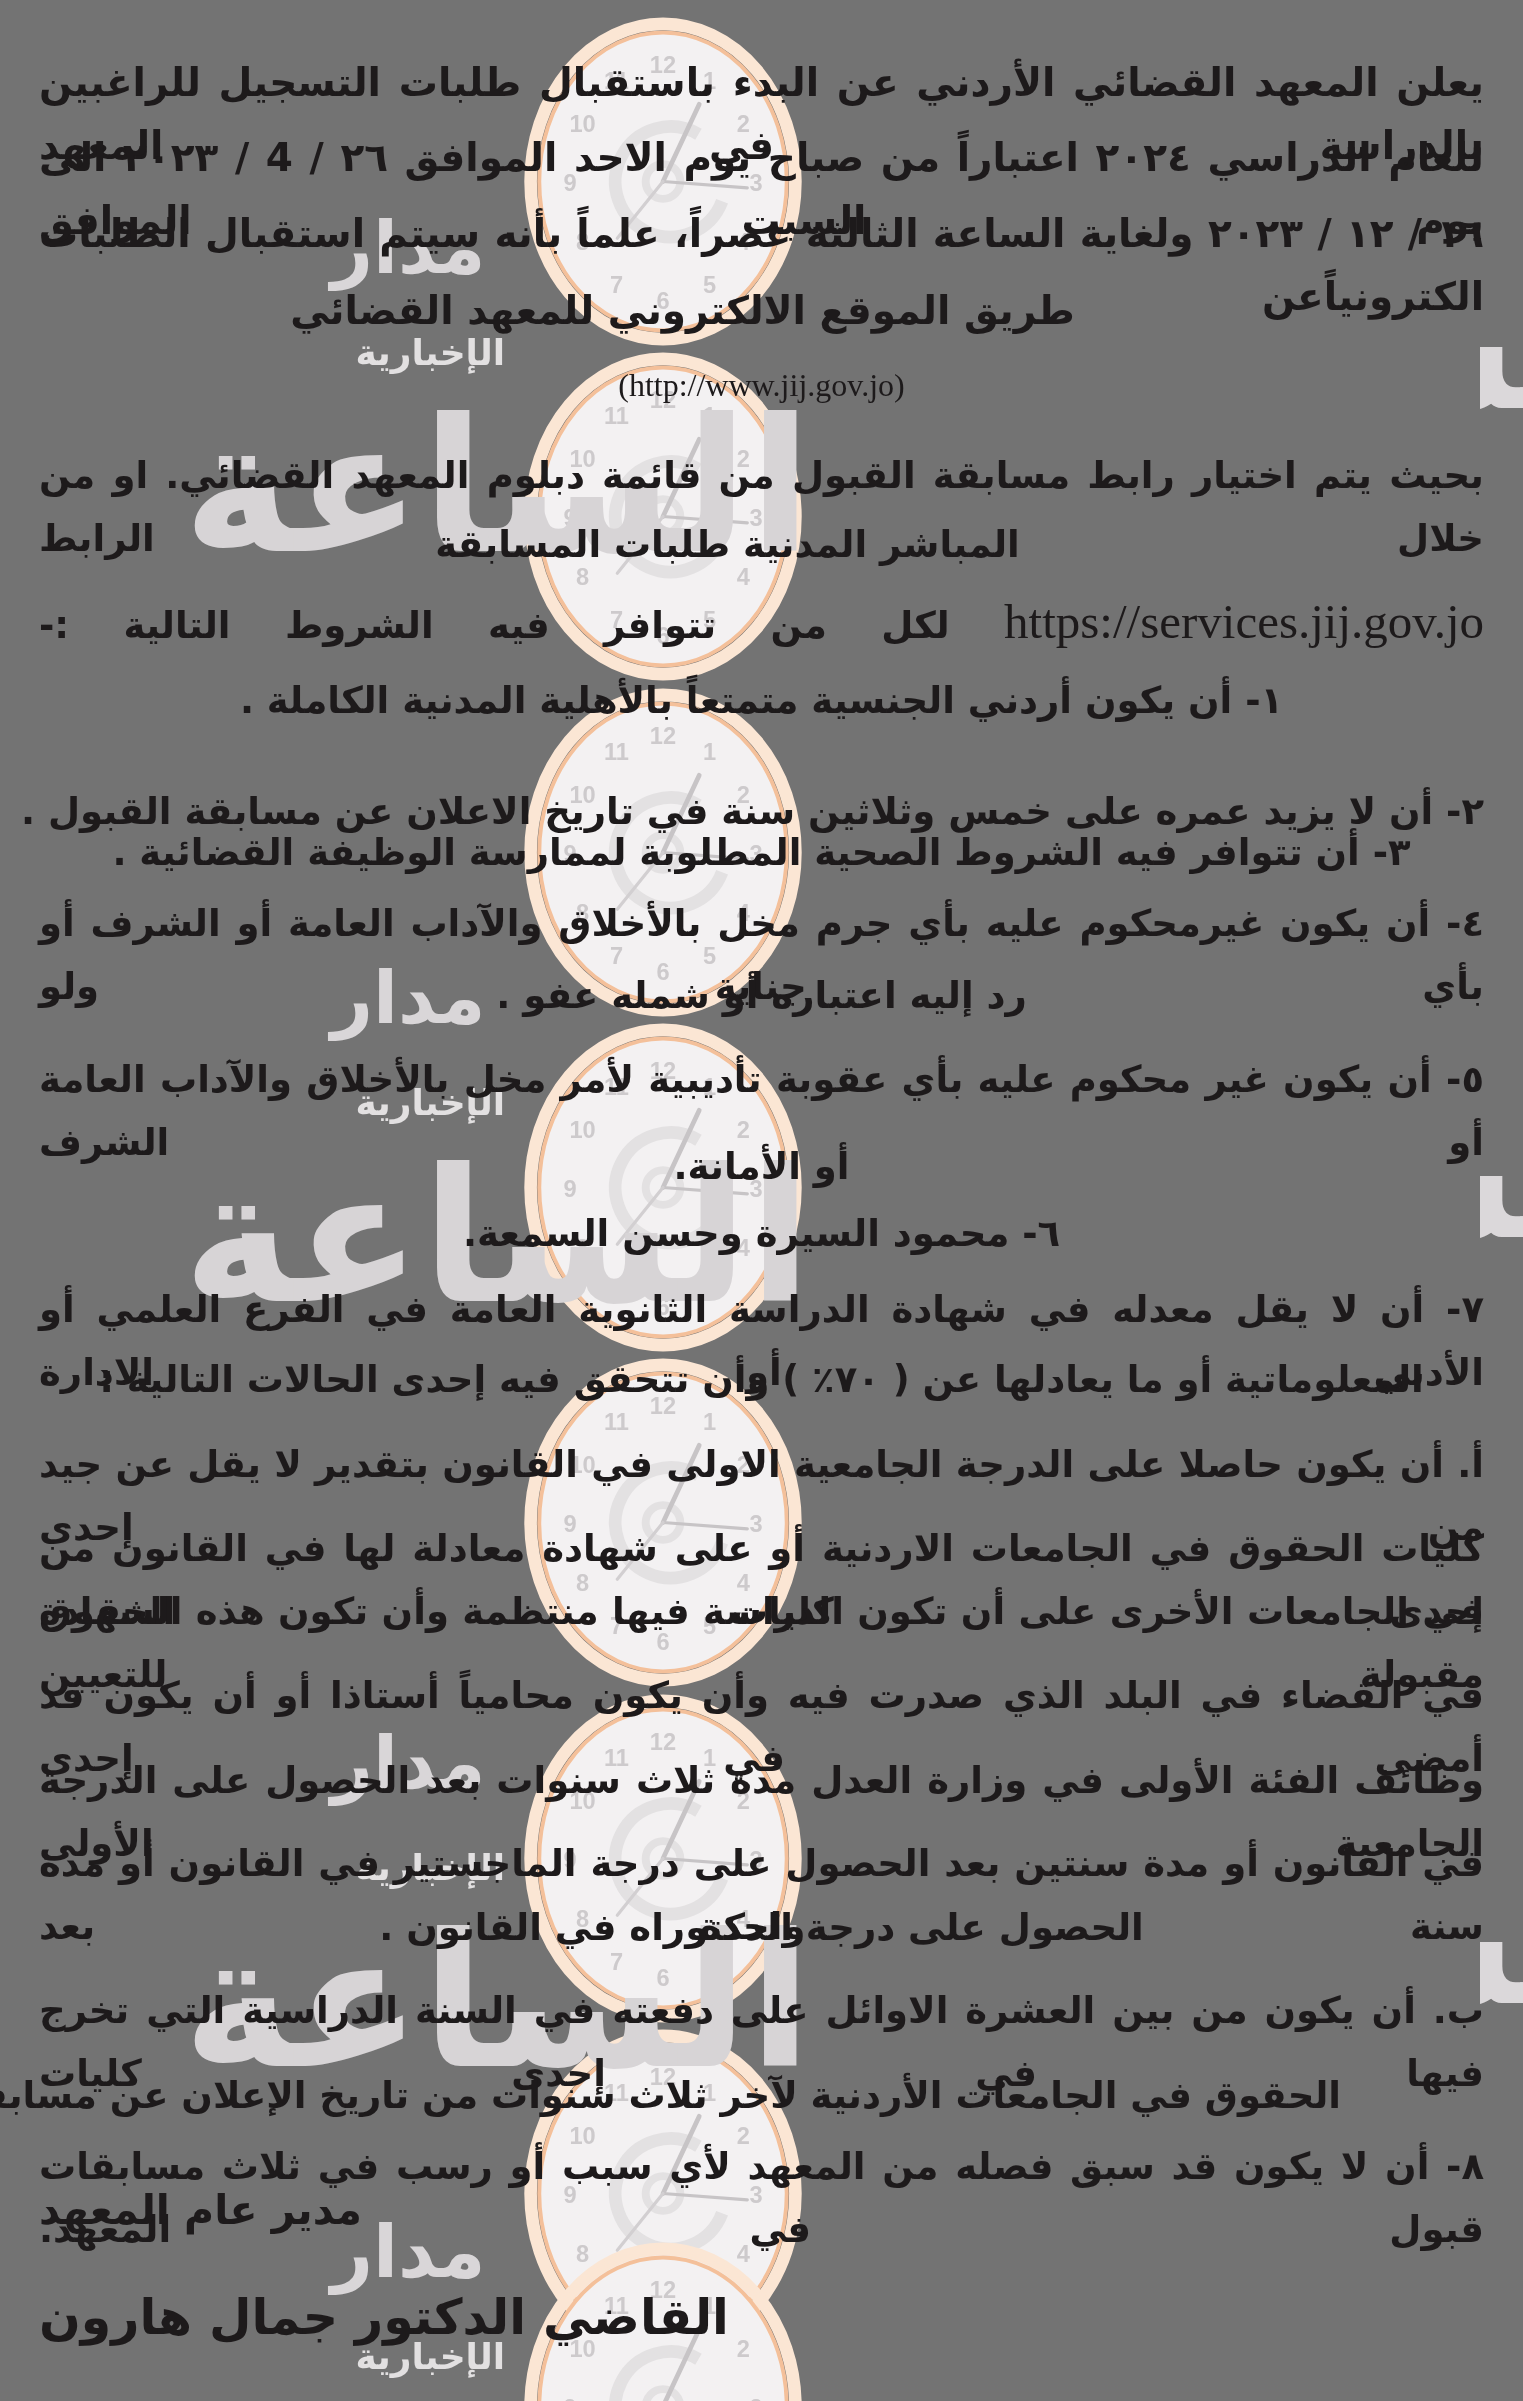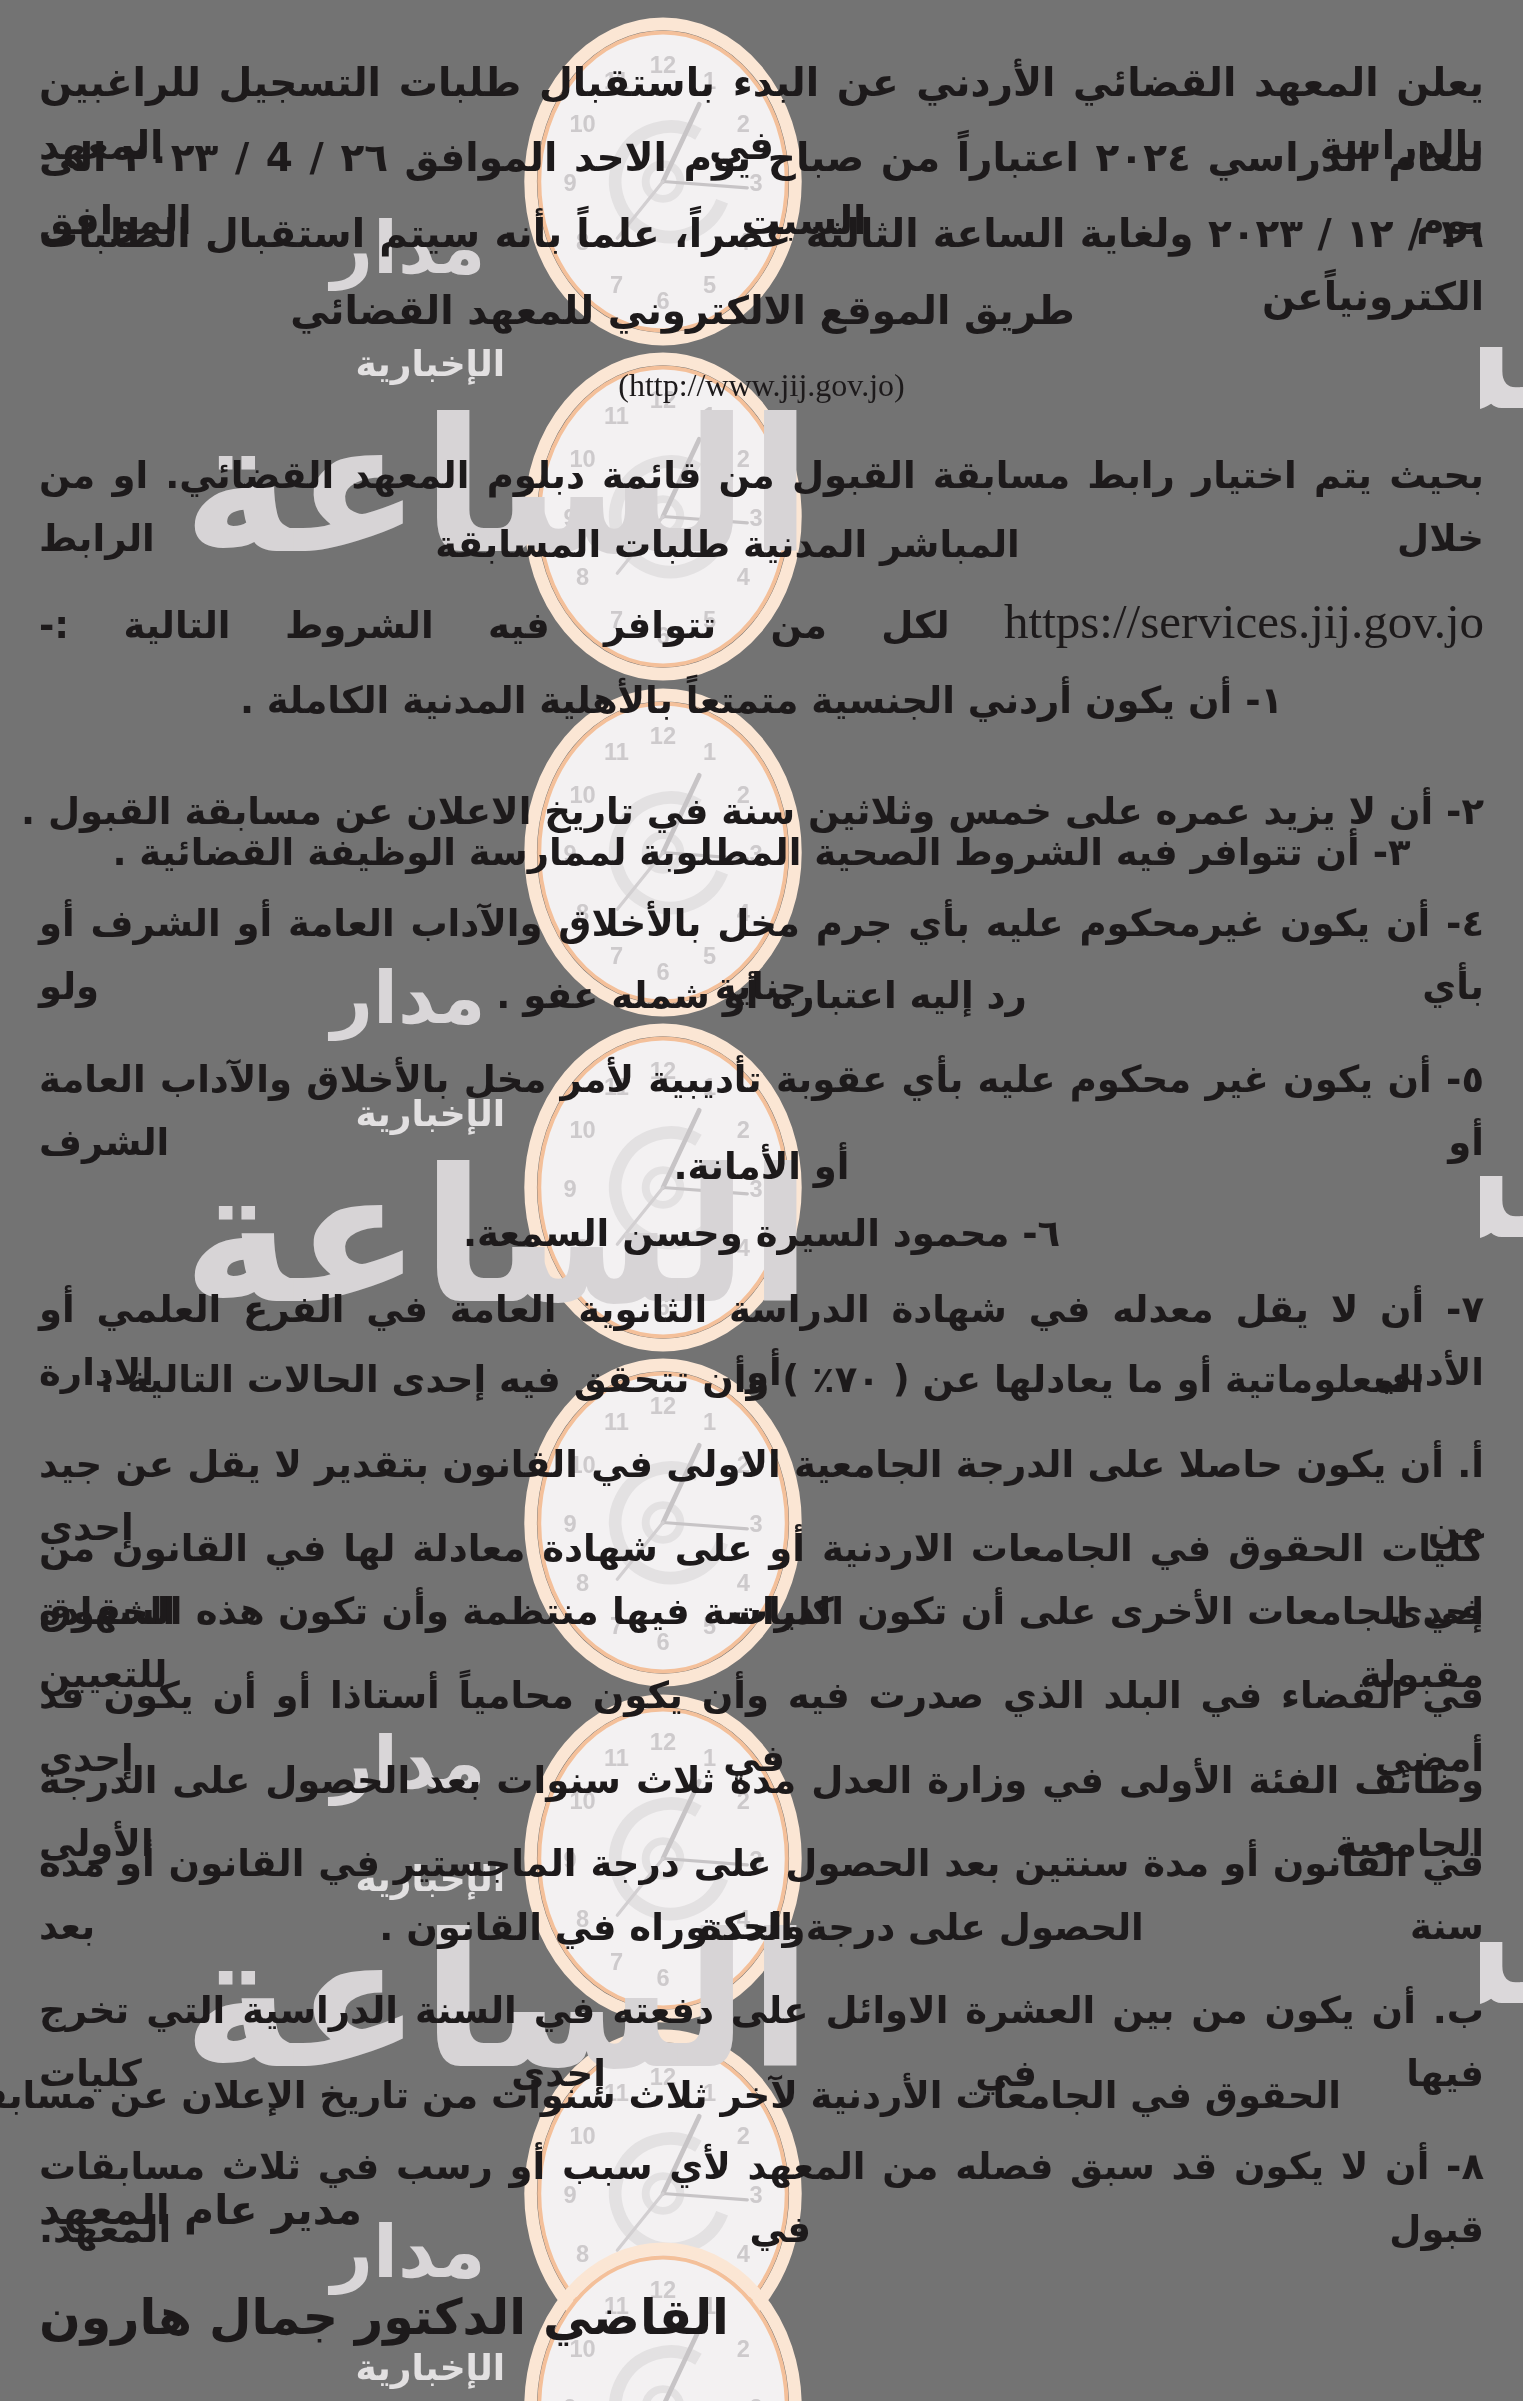--- a/index.html
+++ b/index.html
@@ -7,21 +7,21 @@
     position:relative;
     width:1523px;height:2401px;
     background:#737373;
     overflow:hidden;
     font-family:"DejaVu Sans",sans-serif;
     direction:rtl;
   }
   
   .wm-clock{position:absolute;left:521px;width:284px;height:331px;z-index:1;pointer-events:none;}
   .wm-tile{position:absolute;left:331px;width:663px;height:363px;z-index:2;pointer-events:none;}
-  .wm-akhbaria{position:absolute;right:489px;top:32px;font-size:36px;font-weight:bold;color:#e2e0e1;letter-spacing:1.6px;margin-top:11px;}
+  .wm-akhbaria{position:absolute;right:489px;top:32px;font-size:36px;font-weight:bold;color:#e2e0e1;letter-spacing:1.6px;}
   .wm-big{position:absolute;right:182px;top:95px;font-size:185px;line-height:1;font-weight:bold;color:#d7d4d6;}
   .wm-madar{position:absolute;left:0px;top:-95px;font-size:73px;font-weight:bold;color:#d9d6d8;letter-spacing:4.7px;text-align:center;}
   .wm-frag{position:absolute;left:1480px;width:43px;height:260px;overflow:hidden;z-index:2;pointer-events:none;}
   .wm-frag span{display:block;font-size:166px;font-weight:bold;color:#dbd8da;margin-right:-118px;line-height:1.1;}
   
   .line{
     position:absolute;right:39px;left:39px;height:63px;line-height:63px;
     font-weight:bold;font-size:37px;color:#1d1a1b;z-index:3;
     white-space:nowrap;direction:rtl;
   }

